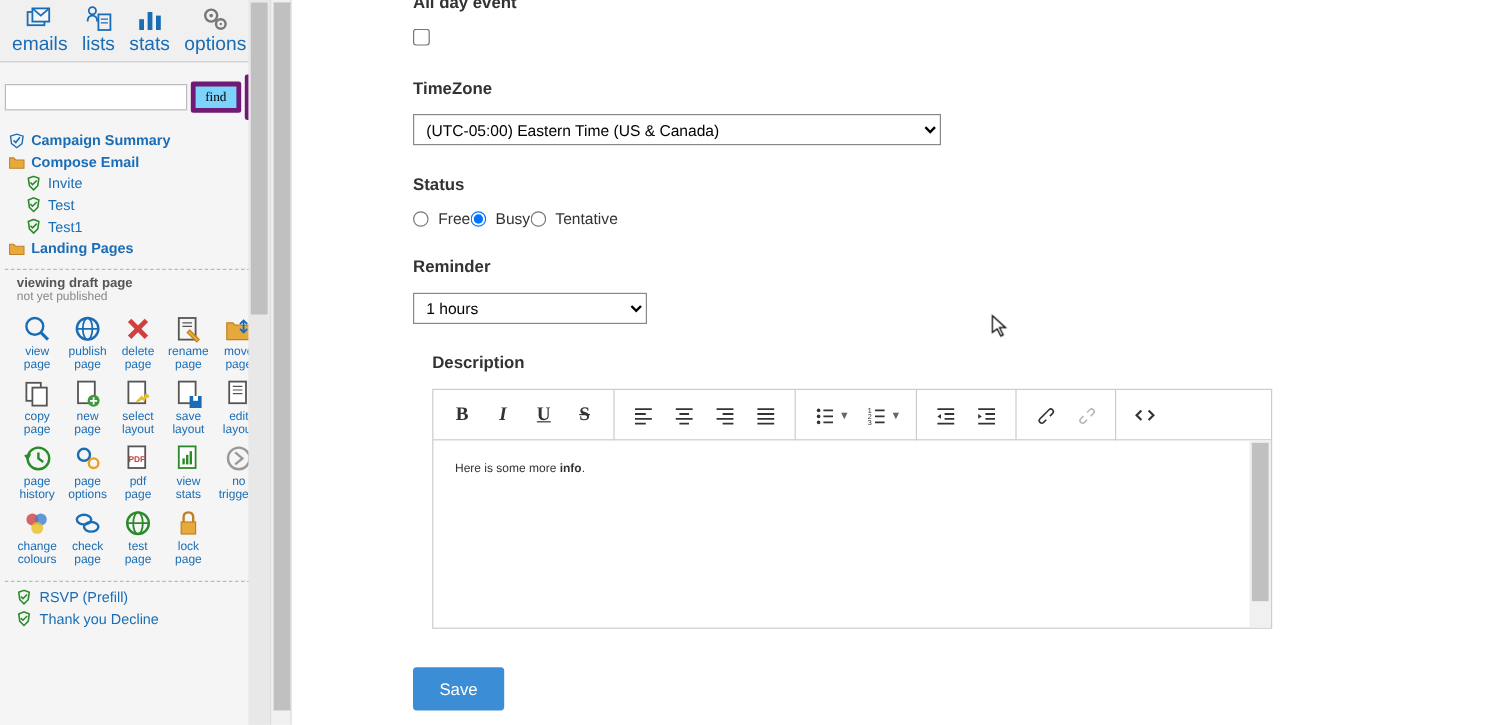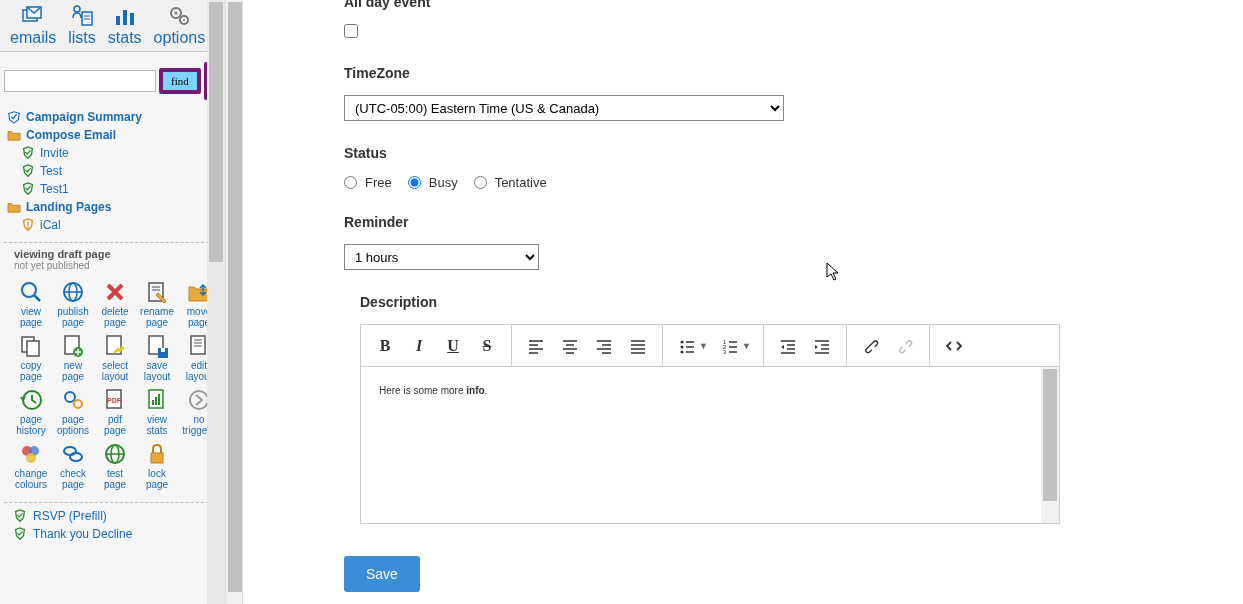--- a/index.html
+++ b/index.html
@@ -44,21 +44,21 @@
 .main-scroll-left { position: absolute; left: 225px; top: 0; width: 18px; height: 604px; background: #f0f0f0; border-right: 1px solid #ddd; border-left: 1px solid #ddd; }
 .main-scroll-thumb { background: #c0c0c0; width: 14px; margin: 2px; height: 590px; position: absolute; top: 0; }
 
 .form-section { margin-bottom: 24px; }
 .form-label { font-weight: bold; font-size: 14px; color: #333; margin-bottom: 14px; display: block; }
 .checkbox { width: 14px; height: 14px; }
 .select { border: 1px solid #888; padding: 4px 6px; font-size: 13px; height: 26px; background: #fff; }
 .select-wide { width: 440px; }
 .select-narrow { width: 195px; }
 
-.radio-group { display: flex; gap: 16px; align-items: flex-start; font-size: 13px; }
+.radio-group { display: flex; gap: 0; align-items: flex-start; font-size: 13px; }
 .radio-group label { display: flex; align-items: center; gap: 8px; }
 
 .editor-wrap { border: 1px solid #ccc; width: 700px; }
 .editor-toolbar { display: flex; border-bottom: 1px solid #ccc; height: 42px; align-items: center; }
 .tb-group { display: flex; align-items: center; border-right: 1px solid #ccc; height: 42px; padding: 0 8px; gap: 2px; }
 .tb-btn { width: 32px; height: 32px; display: flex; align-items: center; justify-content: center; cursor: pointer; border-radius: 3px; }
 .tb-btn svg { width: 18px; height: 18px; }
 .tb-btn .txt { font-size: 16px; font-weight: bold; font-family: serif; }
 .tb-btn .italic { font-style: italic; }
 .tb-btn .underline { text-decoration: underline; }
@@ -179,32 +179,20 @@
         <span class="tree-label">Test1</span>
       </div>
     </div>
     <div class="tree-item">
       <span class="ico">
           <svg class="folder-ico" viewBox="0 0 16 14">
             <path d="M1 3 L5 3 L7 5 L15 5 L15 13 L1 13 Z" fill="#e8a93c" stroke="#c08020"></path>
           </svg>
         </span>
       <span class="tree-label bold">Landing Pages</span>
-    </div>
-    <div class="tree-sub">
-      <div class="tree-item">
-        <span class="ico">
-            <svg class="shield" viewBox="0 0 16 16">
-              <path d="M3 3 L8 1 L13 3 L12 10 L8 14 L4 10 Z" fill="none" stroke="#d89020" stroke-width="1.5"></path>
-              <line x1="8" y1="4" x2="8" y2="9" stroke="#d89020" stroke-width="1.5"></line>
-              <circle cx="8" cy="11" r="1" fill="#d89020"></circle>
-            </svg>
-          </span>
-        <span class="tree-label">iCal</span>
-      </div>
     </div>
   </div>
   <div class="dashed-border"></div>
   <div class="viewing-line">viewing   draft   page</div>
   <div class="not-published">not yet published</div>
 
   <div class="tool-grid">
     <div class="tool-cell">
         <svg viewBox="0 0 26 26">
           <circle cx="11" cy="11" r="7" fill="none" stroke="#1a6db5" stroke-width="2"></circle>

